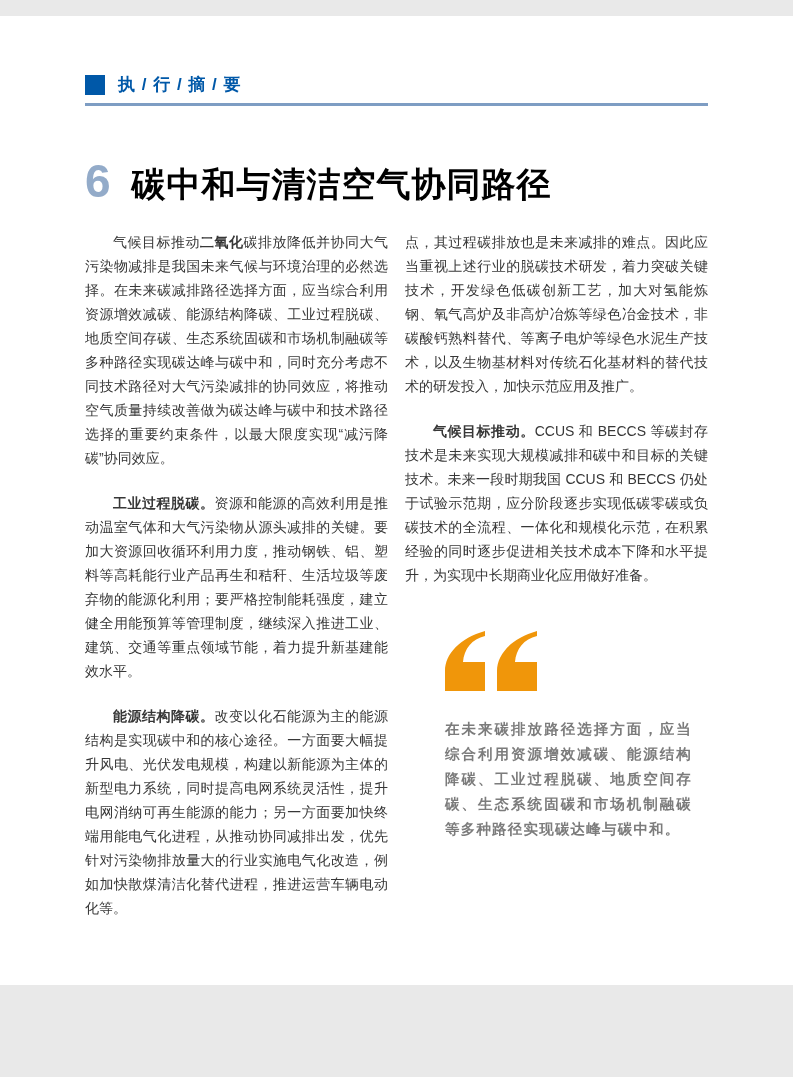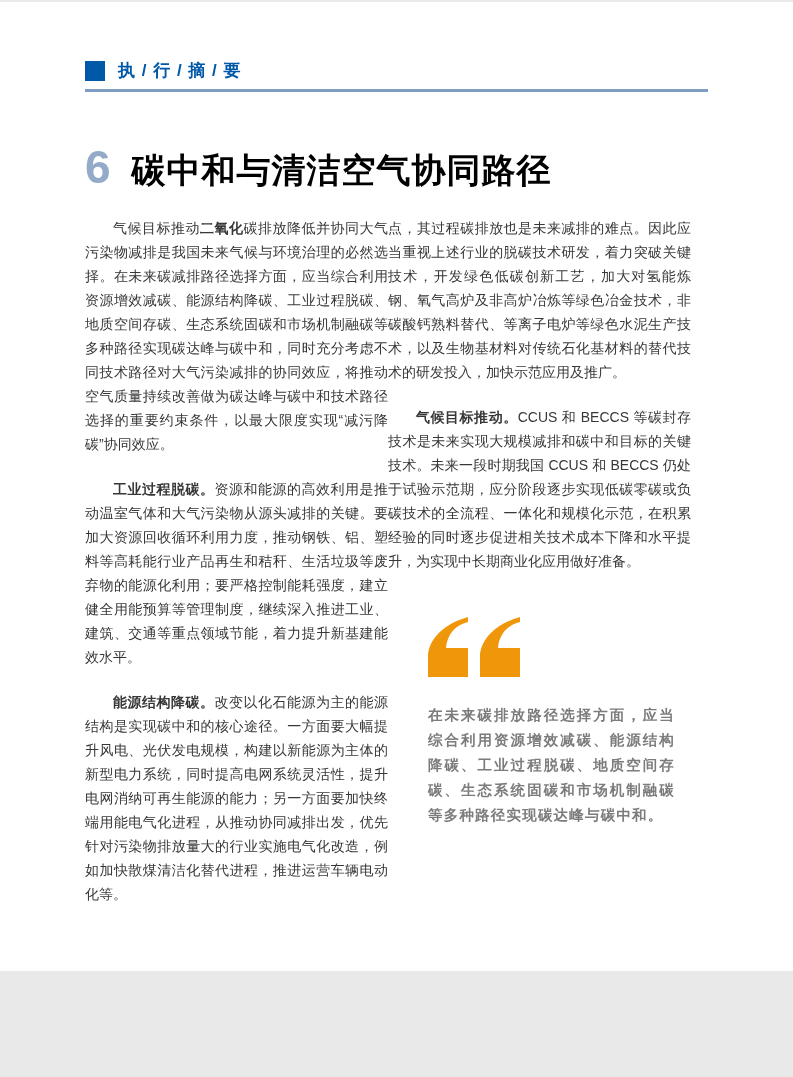--- a/index.html
+++ b/index.html
@@ -1,36 +1,36 @@
 <!DOCTYPE html>
 <html><head>
 <meta charset="utf-8">
 <style>
   * { margin:0; padding:0; box-sizing:border-box; }
   html,body { background:#e9e9e9; }
   body { font-family:"Liberation Sans","DejaVu Sans",sans-serif; }
   .page {
-    position:relative; width:793px; height:969px; margin:2px auto;
+    position:relative; width:793px; height:969px; margin:16px auto;
     background:#ffffff; overflow:hidden;
   }
   .content { position:absolute; left:85px; top:58px; width:623px; }
 
   
   .eyebrow-row { display:flex; align-items:center; height:21px; }
   .eyebrow-square { width:20px; height:20px; background:#0058A8; flex:0 0 auto; }
   .eyebrow-label { margin-left:13px; color:#0058A8; font-weight:bold; font-size:17px; letter-spacing:1px; }
   .eyebrow-rule { margin-top:8px; height:3px; background:#7E9DC3; }
 
   
   .section-heading { margin-top:53px; display:flex; align-items:flex-end; }
   .section-number { color:#93ABC9; font-weight:bold; font-size:46px; line-height:44px; }
   .section-title { margin-left:21px; color:#000000; font-weight:bold; font-size:34px; line-height:36px; letter-spacing:1px;font-family:Liberation Serif, serif; }
 
   
-  .columns { margin-top:27px; display:flex; }
+  .columns { margin-top:27px; display:flex; gap:17px; }
   .col { width:303px; }
   .col p {
     margin:0 0 21px; font-size:14px; line-height:24px; color:#373737;
     text-align:justify; text-justify:inter-ideograph;
   }
   .col p.indent { text-indent:2em; }
   .col p .lead { font-weight:bold; }
 
   
   .pullquote { margin:44px 0 0 40px; }

